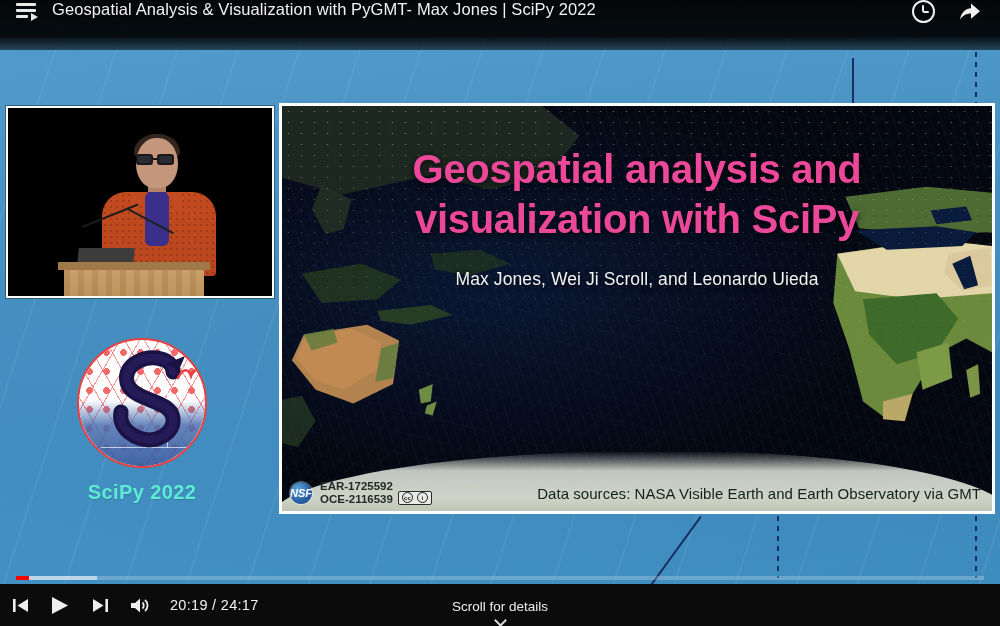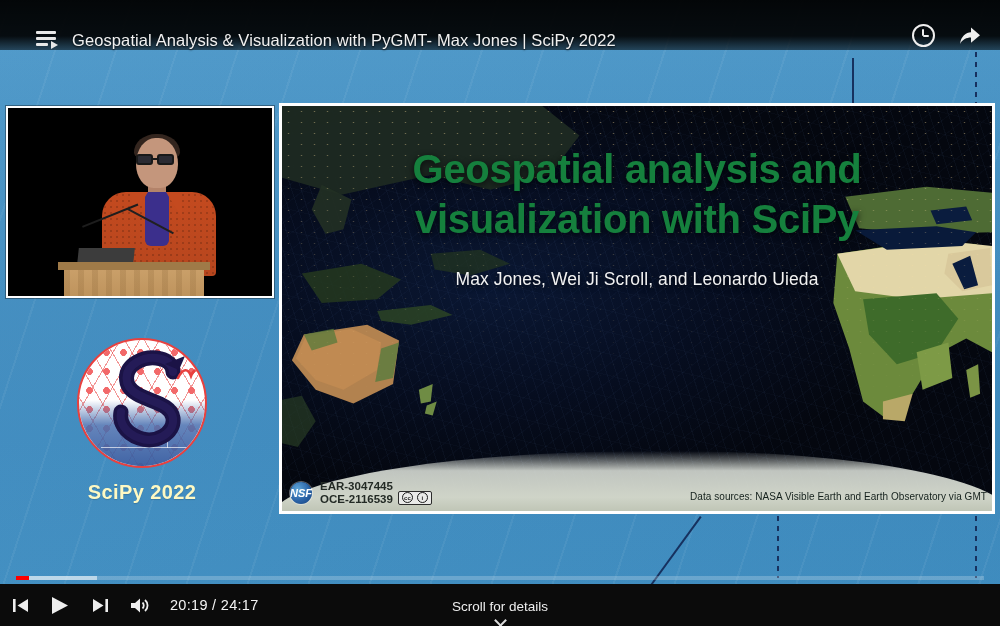--- a/index.html
+++ b/index.html
@@ -31,21 +31,21 @@
   .deco-dash {
     width:2px;
     background:repeating-linear-gradient(180deg,#17315f 0px,#17315f 5px,rgba(0,0,0,0) 5px,rgba(0,0,0,0) 10px);
   }
   .deco-slant { background:#16315f; transform-origin:0 0; }
 
   
   .header {
     position:absolute; left:0; top:0; width:1000px; height:50px;
     background:linear-gradient(180deg, rgba(0,0,0,0.96) 0%, rgba(0,0,0,0.92) 72%, rgba(0,0,0,0.55) 100%);
-    display:flex; align-items:flex-end; z-index:40;padding-left:20px;
+    display:flex; align-items:flex-start; z-index:40;
   }
   .queue-icon { width:22px; height:22px; margin-left:16px; margin-right:14px; position:relative; flex:0 0 auto; }
   .queue-icon i {
     position:absolute; left:0; height:2.6px; background:#e8e8e8; border-radius:1px;
   }
   .queue-icon i:nth-child(1){ top:3px;  width:20px; }
   .queue-icon i:nth-child(2){ top:9px;  width:20px; }
   .queue-icon i:nth-child(3){ top:15px; width:12px; }
   .queue-icon .tri {
     position:absolute; right:0px; top:12.5px;
@@ -154,21 +154,21 @@
     background-image:radial-gradient(#f2696a 3.1px, rgba(0,0,0,0) 3.4px);
     background-size:17px 19px; background-position:2px 3px;
   }
   .scipy-shade {
     position:absolute; left:0; bottom:0; width:100%; height:52%;
     background:linear-gradient(180deg, rgba(70,110,175,.0) 0%, rgba(74,112,176,.85) 38%, rgba(55,92,160,.95) 100%);
   }
   .scipy-axis { position:absolute; background:rgba(255,255,255,.65); }
   .scipy-snake { position:absolute; left:14px; top:10px; width:102px; height:108px; }
   .scipy-label {
-    margin-top:13px; color:#fef9c3; font-size:20px; font-weight:bold; letter-spacing:.4px;
+    margin-top:13px; color:#5eead4; font-size:20px; font-weight:bold; letter-spacing:.4px;
     text-shadow:0 1px 1px rgba(0,0,0,.15);
   }
 
   
   .slide {
     position:absolute; left:279px; top:103px; width:716px; height:411px;
     border:3px solid #ffffff; background:#050a16; overflow:hidden;
   }
   .slide-inner { position:absolute; inset:0; overflow:hidden; background:#04070f; }
   
@@ -193,21 +193,21 @@
     -webkit-mask-image:linear-gradient(180deg, rgba(0,0,0,.9) 8%, rgba(0,0,0,.25) 52%, rgba(0,0,0,0) 74%);
             mask-image:linear-gradient(180deg, rgba(0,0,0,.9) 8%, rgba(0,0,0,.25) 52%, rgba(0,0,0,0) 74%);
   }
   .antarctica {
     position:absolute; left:-10px; bottom:-6px; width:740px; height:66px;
     background:linear-gradient(180deg, rgba(235,238,235,.0) 0%, rgba(225,230,222,.85) 30%, #cfd4c8 70%, #b9bfae 100%);
     border-radius:52% 46% 0 0 / 100% 100% 0 0;
   }
   .slide-title {
     position:absolute; left:0; top:38px; width:100%; text-align:center;
-    color:#15803d; font-size:40px; line-height:50px; font-weight:bold;
+    color:#ec4899; font-size:40px; line-height:50px; font-weight:bold;
     letter-spacing:-0.3px; text-shadow:0 2px 7px rgba(0,0,0,.75); z-index:9;
   }
   .slide-authors {
     position:absolute; left:0; top:163px; width:100%; text-align:center;
     color:#f2f2f2; font-size:17.5px; letter-spacing:.1px;
     text-shadow:0 2px 6px rgba(0,0,0,.8); z-index:9;
   }
   .credits { position:absolute; left:8px; bottom:6px; display:flex; align-items:center; z-index:10; }
   .nsf-logo {
     width:22px;height:22px;border-radius:50%; flex:0 0 auto;
@@ -218,22 +218,22 @@
   }
   .grants { margin-left:8px; color:#232a25; font-size:11.5px; line-height:12.5px; font-weight:600; }
   .cc-badge {
     margin-left:5px; margin-top:10px; height:14px; padding:0 3px;
     background:rgba(238,238,238,.85); border:1px solid #2b2b2b; border-radius:2px;
     display:flex; align-items:center; gap:4px;
   }
   .cc-c { width:11px;height:11px;border-radius:50%;border:1.4px solid #1c1c1c;
           display:flex;align-items:center;justify-content:center;font-size:6px;color:#1c1c1c;font-weight:bold; }
   .datasrc {
-    position:absolute; right:5px; bottom:9px; z-index:10;
-    color:#14201c; font-size:10px; letter-spacing:.05px; font-weight:500;margin-left:18px;
+    position:absolute; right:11px; bottom:9px; z-index:10;
+    color:#14201c; font-size:15px; letter-spacing:.05px; font-weight:500;margin-left:18px;
   }
 
   
   .progress-zone { position:absolute; left:0; bottom:42px; width:1000px; height:12px; z-index:45; }
   .progress-track {
     position:absolute; left:16px; top:4px; width:968px; height:4px;
     background:rgba(255,255,255,.22);
   }
   .progress-loaded { position:absolute; left:0; top:0; height:4px; background:rgba(255,255,255,.55); }
   .progress-played { position:absolute; left:0; top:0; height:4px; background:#ff0000; }
@@ -410,21 +410,21 @@
 
       <div class="slide-title">
         <div>Geospatial analysis and</div>
         <div>visualization with SciPy</div>
       </div>
       <div class="slide-authors">Max Jones, Wei Ji Scroll, and Leonardo Uieda</div>
 
       <div class="credits">
         <div class="nsf-logo">NSF</div>
         <div class="grants">
-          <div>EAR-3047445</div>
+          <div>EAR-1725592</div>
           <div>OCE-2116539</div>
         </div>
         <div class="cc-badge">
           <span class="cc-c">cc</span>
           <span class="cc-c">i</span>
         </div>
       </div>
 
       <div class="datasrc">Data sources: NASA Visible Earth and Earth Observatory via GMT</div>
     </div>

